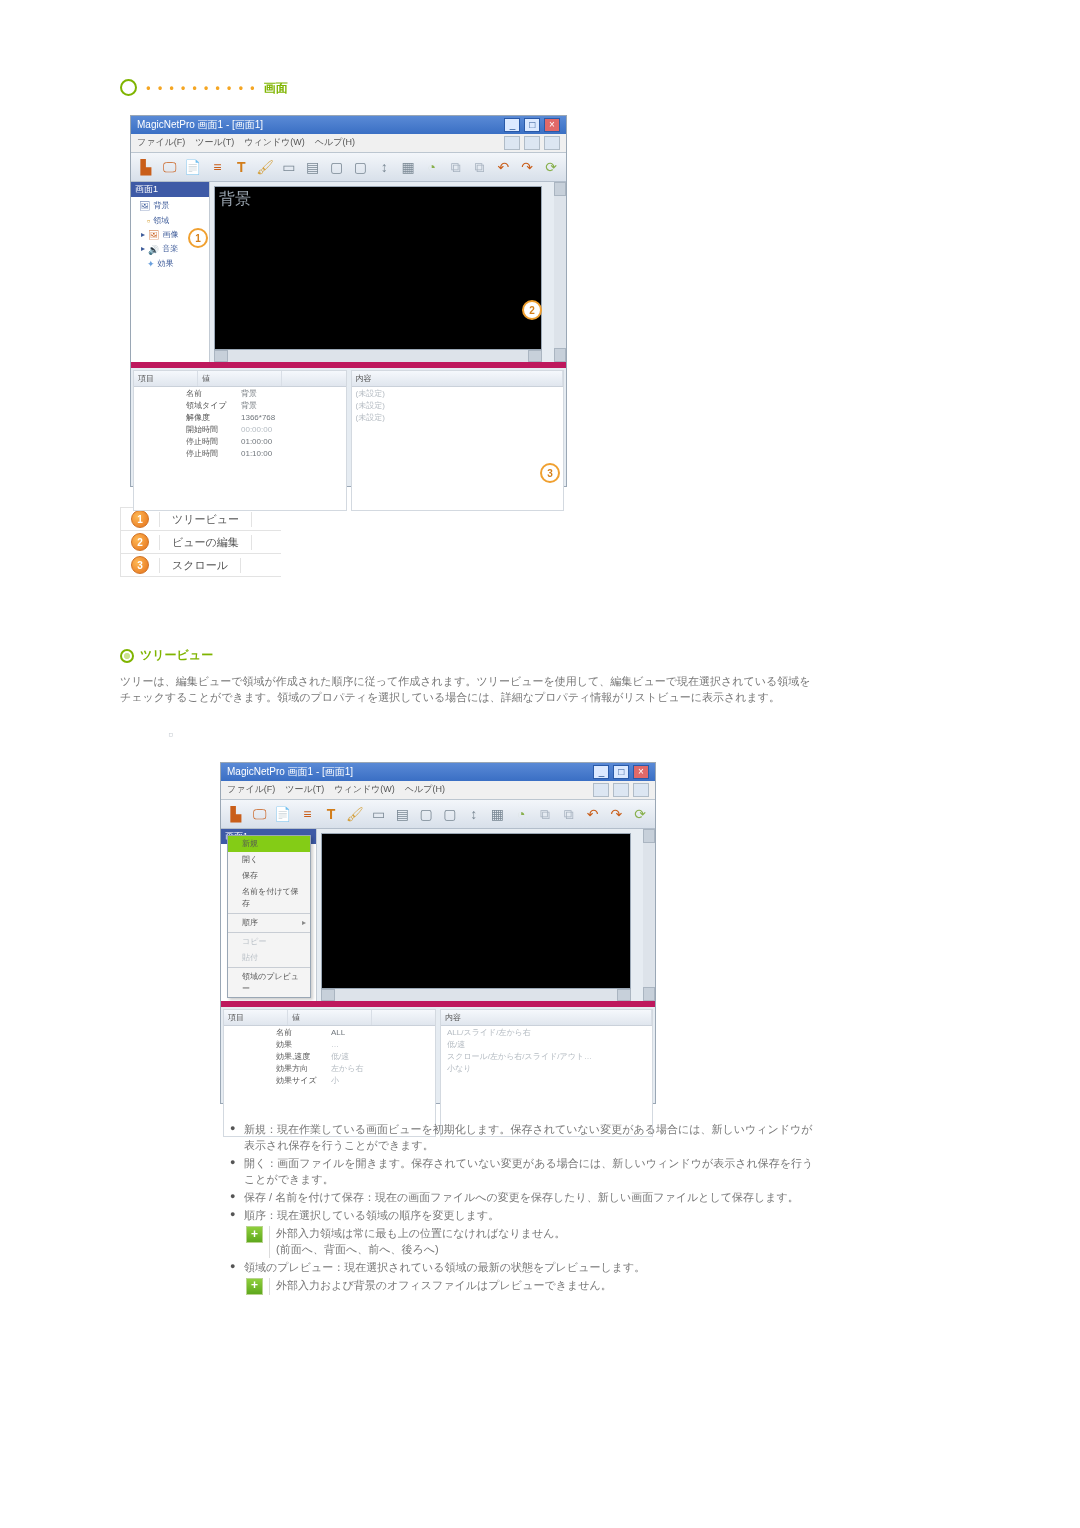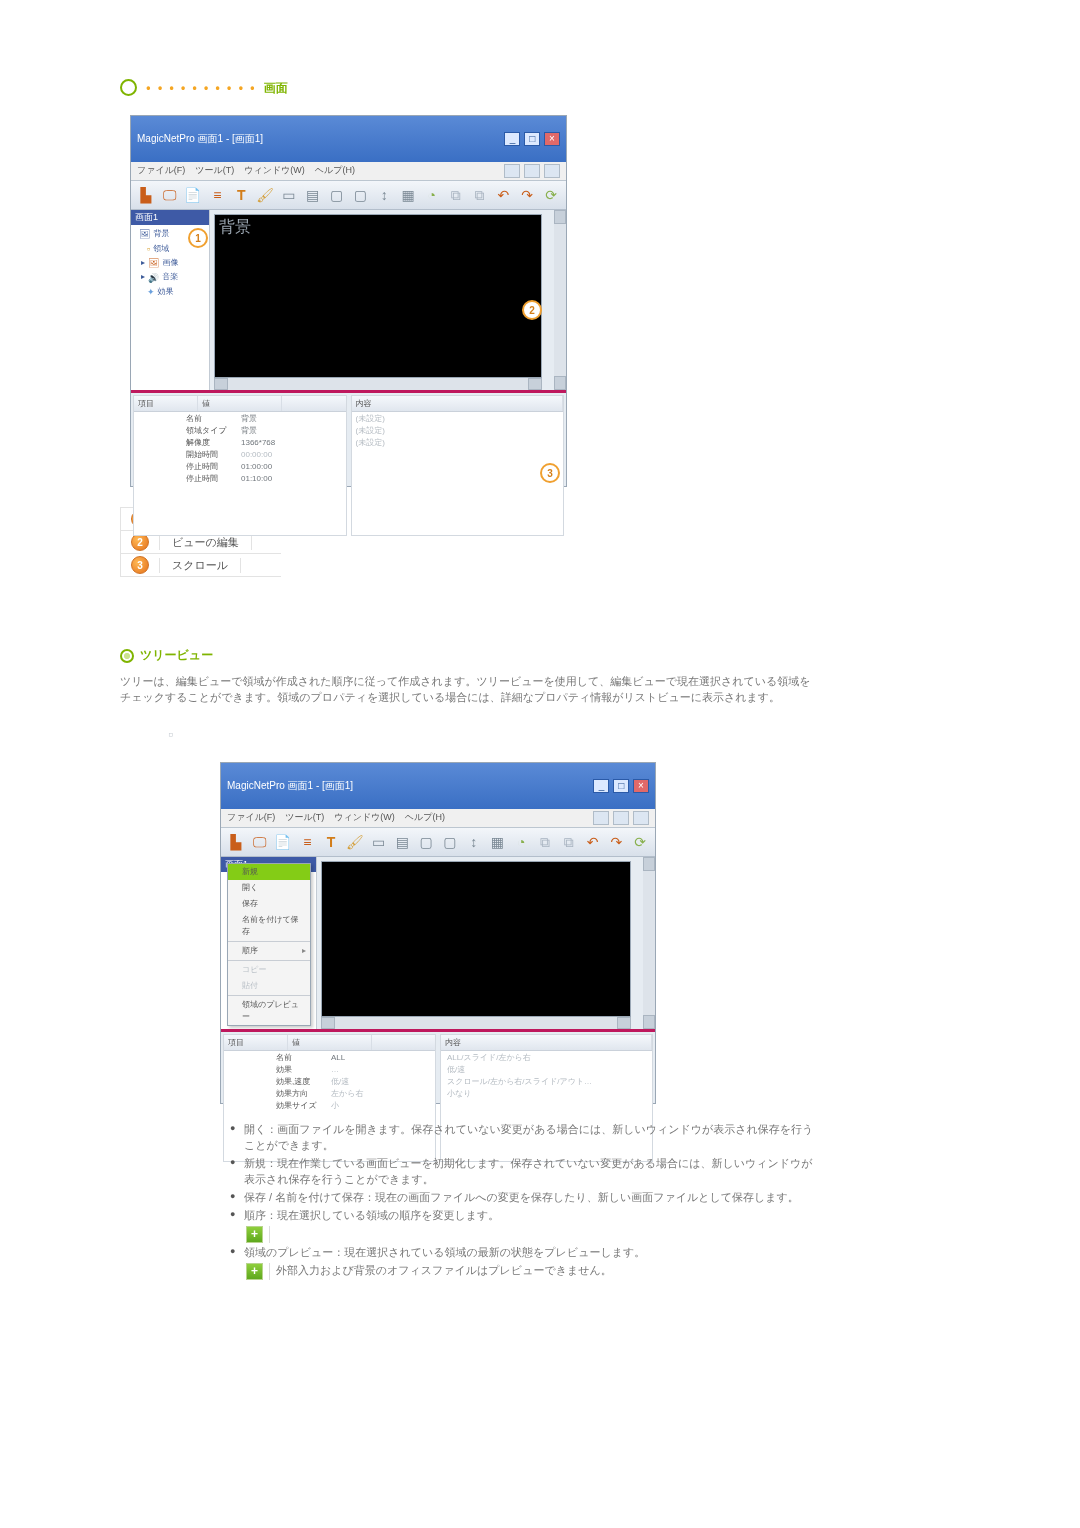--- a/index.html
+++ b/index.html
@@ -46,21 +46,21 @@
     height: 370px;
     margin-left: 10px;
     background: #e6ecf2;
     border: 1px solid #9aa7b5;
     position: relative;
     font-size: 9px;
   }
   .titlebar {
     background: linear-gradient(#5a8ad6, #3a6fc4);
     color: #fff;
-    padding: 16px 6px;
+    padding: 2px 6px;
     display: flex;
     justify-content: space-between;
     align-items: center;
     font-size: 10px;
   }
   .titlebar .win-btns span {
     display: inline-block;
     width: 16px; height: 14px;
     margin-left: 1px;
     background: #dce9ff;
@@ -177,21 +177,21 @@
     color: #d47e18;
     font-weight: bold;
     font-size: 10px;
     display: flex; align-items: center; justify-content: center;
   }
   .c1 { left: 57px; top: 112px; }
   .c2 { right: 24px; top: 184px; }
   .c3 { right: 6px; bottom: 3px; }
   .list-pane {
     height: 145px;
-    border-top: 3px solid #be185d;
+    border-top: 6px solid #be185d;
     display: flex;
     overflow: hidden;
   }
   .lv {
     flex: 1;
     background: #fff;
     border: 1px solid #d3d9e0;
     margin: 2px;
     font-size: 8px;
     display: flex;
@@ -648,28 +648,32 @@
               </div>
             <div class="lv-row">
                 <span>小なり</span>
               </div>
           </div>
         </div>
       </div>
     </div>
 
     <ul class="bullets">
+      <li>新規：現在作業している画面ビューを初期化します。保存されていない変更がある場合には、新しいウィンドウが表示され保存を行うことができます。</li>
       <li>開く：画面ファイルを開きます。保存されていない変更がある場合には、新しいウィンドウが表示され保存を行うことができます。</li>
-      <li>新規：現在作業している画面ビューを初期化します。保存されていない変更がある場合には、新しいウィンドウが表示され保存を行うことができます。</li>
       <li>保存 / 名前を付けて保存：現在の画面ファイルへの変更を保存したり、新しい画面ファイルとして保存します。</li>
       <li>
         <span>順序：現在選択している領域の順序を変更します。</span>
         <div class="note-row">
           <span class="plus-badge">+</span>
           <span class="sep"></span>
+          <span>
+            <span>外部入力領域は常に最も上の位置になければなりません。</span><br>
+            <span>(前面へ、背面へ、前へ、後ろへ)</span>
+          </span>
         </div>
       </li>
       <li>
         <span>領域のプレビュー：現在選択されている領域の最新の状態をプレビューします。</span>
         <div class="note-row">
           <span class="plus-badge">+</span>
           <span class="sep"></span>
           <span>外部入力および背景のオフィスファイルはプレビューできません。</span>
         </div>
       </li>

